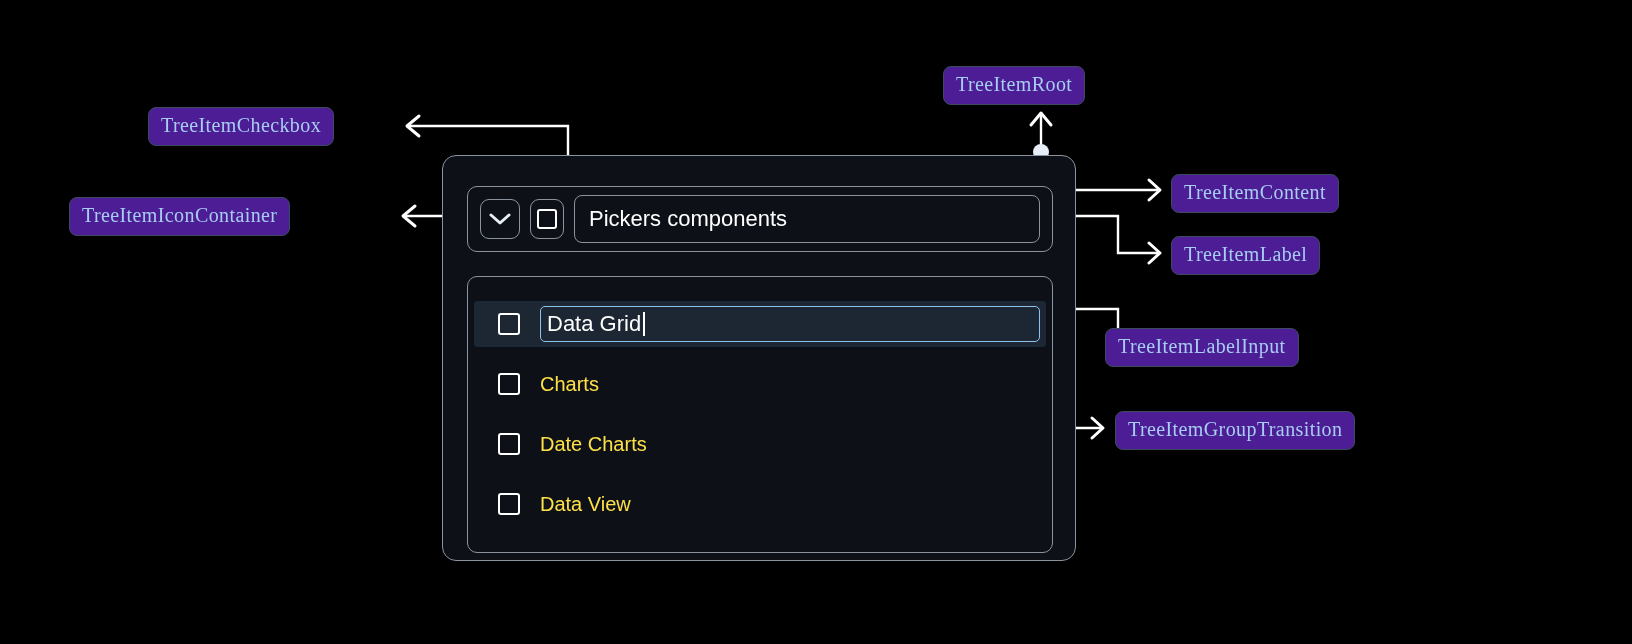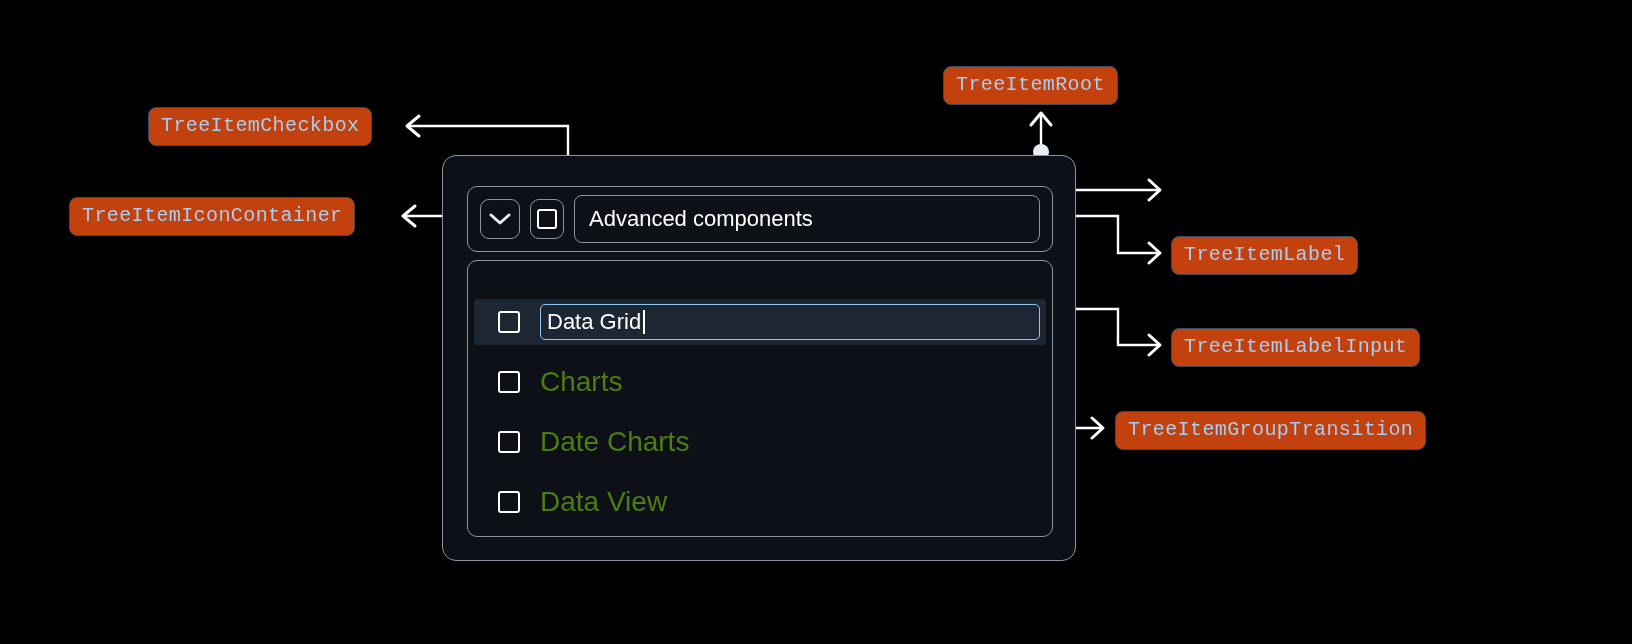--- a/index.html
+++ b/index.html
@@ -11,25 +11,25 @@
   }
   #stage { position: relative; width: 1632px; height: 644px; }
 
   
   #wires { position: absolute; inset: 0; width: 1632px; height: 644px; pointer-events: none; }
 
   
   .badge {
     position: absolute;
     display: flex; align-items: center; justify-content: center;
-    font-family: Liberation Mono, monospace;
+    font-family: Liberation Serif, serif;
     font-size: 20px;
     letter-spacing: 0.4px;
     color: #a8cdf2;
-    background: #c2410c;
+    background: #4c1d95;
     border: 1.5px solid #3c4b5d;
     border-radius: 8px;
     padding: 5px 12px 7px 12px;
     white-space: nowrap;
     line-height: 1.25;
   }
 
   
   .root-card {
     position: absolute;
@@ -76,26 +76,26 @@
     border: 1.5px solid #8b949e;
     border-radius: 8px;
     display: flex; align-items: center;
     padding-left: 14px;
     color: #ffffff;
     font-size: 22px;
   }
 
   .group-transition {
     position: absolute;
-    left: 24px; top: 104px;
+    left: 24px; top: 120px;
     width: 586px; height: 277px;
     background: #0d1117;
     border: 1.5px solid #8b949e;
     border-radius: 10px;
-    padding-top: 38px;
+    padding-top: 24px;
   }
   .tree-child {
     display: flex; align-items: center;
     height: 46px;
     margin: 0 0 14px 0;
     padding-left: 30px;
     gap: 20px;
   }
   .tree-child:last-child { margin-bottom: 0; }
   .tree-child.selected {
@@ -105,22 +105,22 @@
     margin-right: 6px;
     padding-left: 24px;
   }
   .child-cb {
     width: 22px; height: 22px;
     border: 2.5px solid #ffffff;
     border-radius: 3px;
     flex: 0 0 auto;
   }
   .child-text {
-    color: #4d7c0f;
-    font-size: 28px;
+    color: #fde047;
+    font-size: 20px;
     line-height: 1;
   }
   .child-input {
     flex: 1 1 auto;
     margin-right: 6px;
     height: 36px;
     border: 1.5px solid #8fc3ef;
     border-radius: 5px;
     background: transparent;
     display: flex; align-items: center;
@@ -180,43 +180,44 @@
       <circle cx="1053" cy="428" r="8"></circle>
     </g>
   </svg>
 
   <div class="badge" style="left:148px; top:107px;">TreeItemCheckbox</div>
 
   <div class="badge" style="left:69px; top:197px;">TreeItemIconContainer</div>
 
   <div class="badge" style="left:943px; top:66px;">TreeItemRoot</div>
 
+  <div class="badge" style="left:1171px; top:174px;">TreeItemContent</div>
 
   <div class="badge" style="left:1171px; top:236px;">TreeItemLabel</div>
 
-  <div class="badge" style="left:1171px; top:328px;text-align:right;">TreeItemLabelInput</div>
+  <div class="badge" style="left:1105px; top:328px;text-align:right;">TreeItemLabelInput</div>
 
   <div class="badge" style="left:1115px; top:411px;">TreeItemGroupTransition</div>
 
   <div class="root-card">
 
     <div class="content-row">
 
       <div class="icon-container">
         <svg class="chevron-svg" width="22" height="14" viewBox="0 0 22 14">
           <polyline points="2,3 11,11 20,3" fill="none" stroke="#e6edf3" stroke-width="3" stroke-linecap="round" stroke-linejoin="round"></polyline>
         </svg>
       </div>
 
       <div class="root-checkbox">
         <span class="cb-box"></span>
       </div>
 
       <div class="root-label">
-        <span>Advanced components</span>
+        <span>Pickers components</span>
       </div>
     </div>
 
     <div class="group-transition">
 
       <div class="tree-child selected">
         <span class="child-cb"></span>
         <span class="child-input">
           <span class="val">Data Grid</span>
           <span class="caret"></span>

